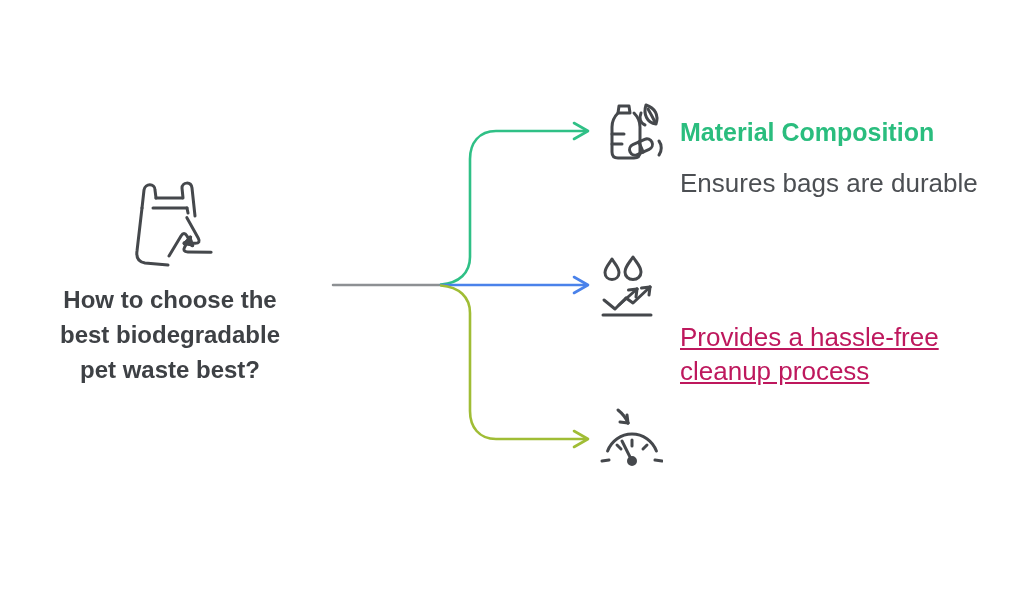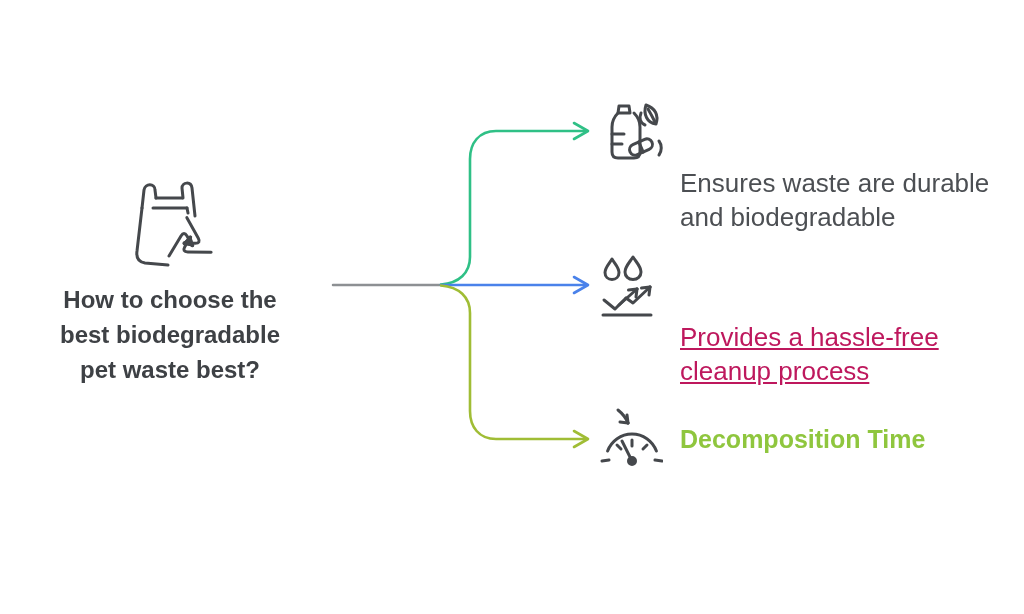--- a/index.html
+++ b/index.html
@@ -88,23 +88,23 @@
       <path d="M39 12 C37 17 38 22 43 24" fill="#ffffff" style="stroke: rgb(69, 72, 76);"></path>
       <path d="M44 4 C53 7 57 14 54 23 C45 22 41 13 44 4 Z" fill="#ffffff" style="stroke: rgb(69, 72, 76);"></path>
       <path d="M46 8 C49 13 51 17 53 21" style="stroke: rgb(69, 72, 76);"></path>
       <g transform="rotate(-24 39 46)">
         <rect x="27" y="40.5" width="24" height="11" rx="5.5" fill="#ffffff" style="stroke: rgb(69, 72, 76);"></rect>
         <path d="M39 40.5 V51.5" style="stroke: rgb(69, 72, 76);"></path>
       </g>
       <path d="M57 40 C60 44 60 50 57 54" style="stroke: rgb(69, 72, 76);"></path>
     </g>
   </svg>
+  <div class="abs branch-title" style="top: 118px; color: rgb(42, 189, 126);">Material Composition</div>
   <div class="abs branch-desc" style="top: 166px; color: rgb(76, 79, 83);">
-    <div>Ensures waste are durable</div>
-    <div>and biodegradable</div>
+    <div>Ensures bags are durable</div>
   </div>
 
   <svg class="abs" style="left:599px;top:254px;" width="60" height="64" viewBox="0 0 60 64">
     <g class="ic" style="stroke: rgb(69, 72, 76);">
       <path d="M13 5 C16 10 20 13.5 20 18.5 C20 22.6 17 25.5 13 25.5 C9 25.5 6 22.6 6 18.5 C6 13.5 10 10 13 5 Z" style="stroke: rgb(69, 72, 76);"></path>
       <path d="M34 3 C37.5 8.5 42 12.5 42 18 C42 22.4 38.6 25.5 34 25.5 C29.4 25.5 26 22.4 26 18 C26 12.5 30.5 8.5 34 3 Z" style="stroke: rgb(69, 72, 76);"></path>
       <path d="M5 46 L16 55 L27 44" style="stroke: rgb(69, 72, 76);"></path>
       <path d="M20 51 L38 35" style="stroke: rgb(69, 72, 76);"></path>
       <path d="M38 35 L37 43" style="stroke: rgb(69, 72, 76);"></path>
         <path d="M38 35 L29.5 36" style="stroke: rgb(69, 72, 76);"></path>
@@ -127,15 +127,14 @@
       <path d="M33 34 V40" style="stroke: rgb(69, 72, 76);"></path>
       <path d="M48 39 L44 43" style="stroke: rgb(69, 72, 76);"></path>
       <path d="M18 39 L22 43" style="stroke: rgb(69, 72, 76);"></path>
       <path d="M33 55 L23 35" style="stroke: rgb(69, 72, 76);"></path>
       <circle cx="33" cy="55" r="3.5" style="stroke: rgb(69, 72, 76); fill: rgb(69, 72, 76);"></circle>
       <path d="M19 4 C24 8 27 12 29 17" style="stroke: rgb(69, 72, 76);"></path>
       <path d="M29 17 L28 9" style="stroke: rgb(69, 72, 76);"></path>
         <path d="M29 17 L21 16" style="stroke: rgb(69, 72, 76);"></path>
     </g>
   </svg>
-  <div class="abs branch-title" style="top: 425px; color: rgb(143, 198, 62);">Decomposition Time</div>
 
 </div>
 
 </body></html>

